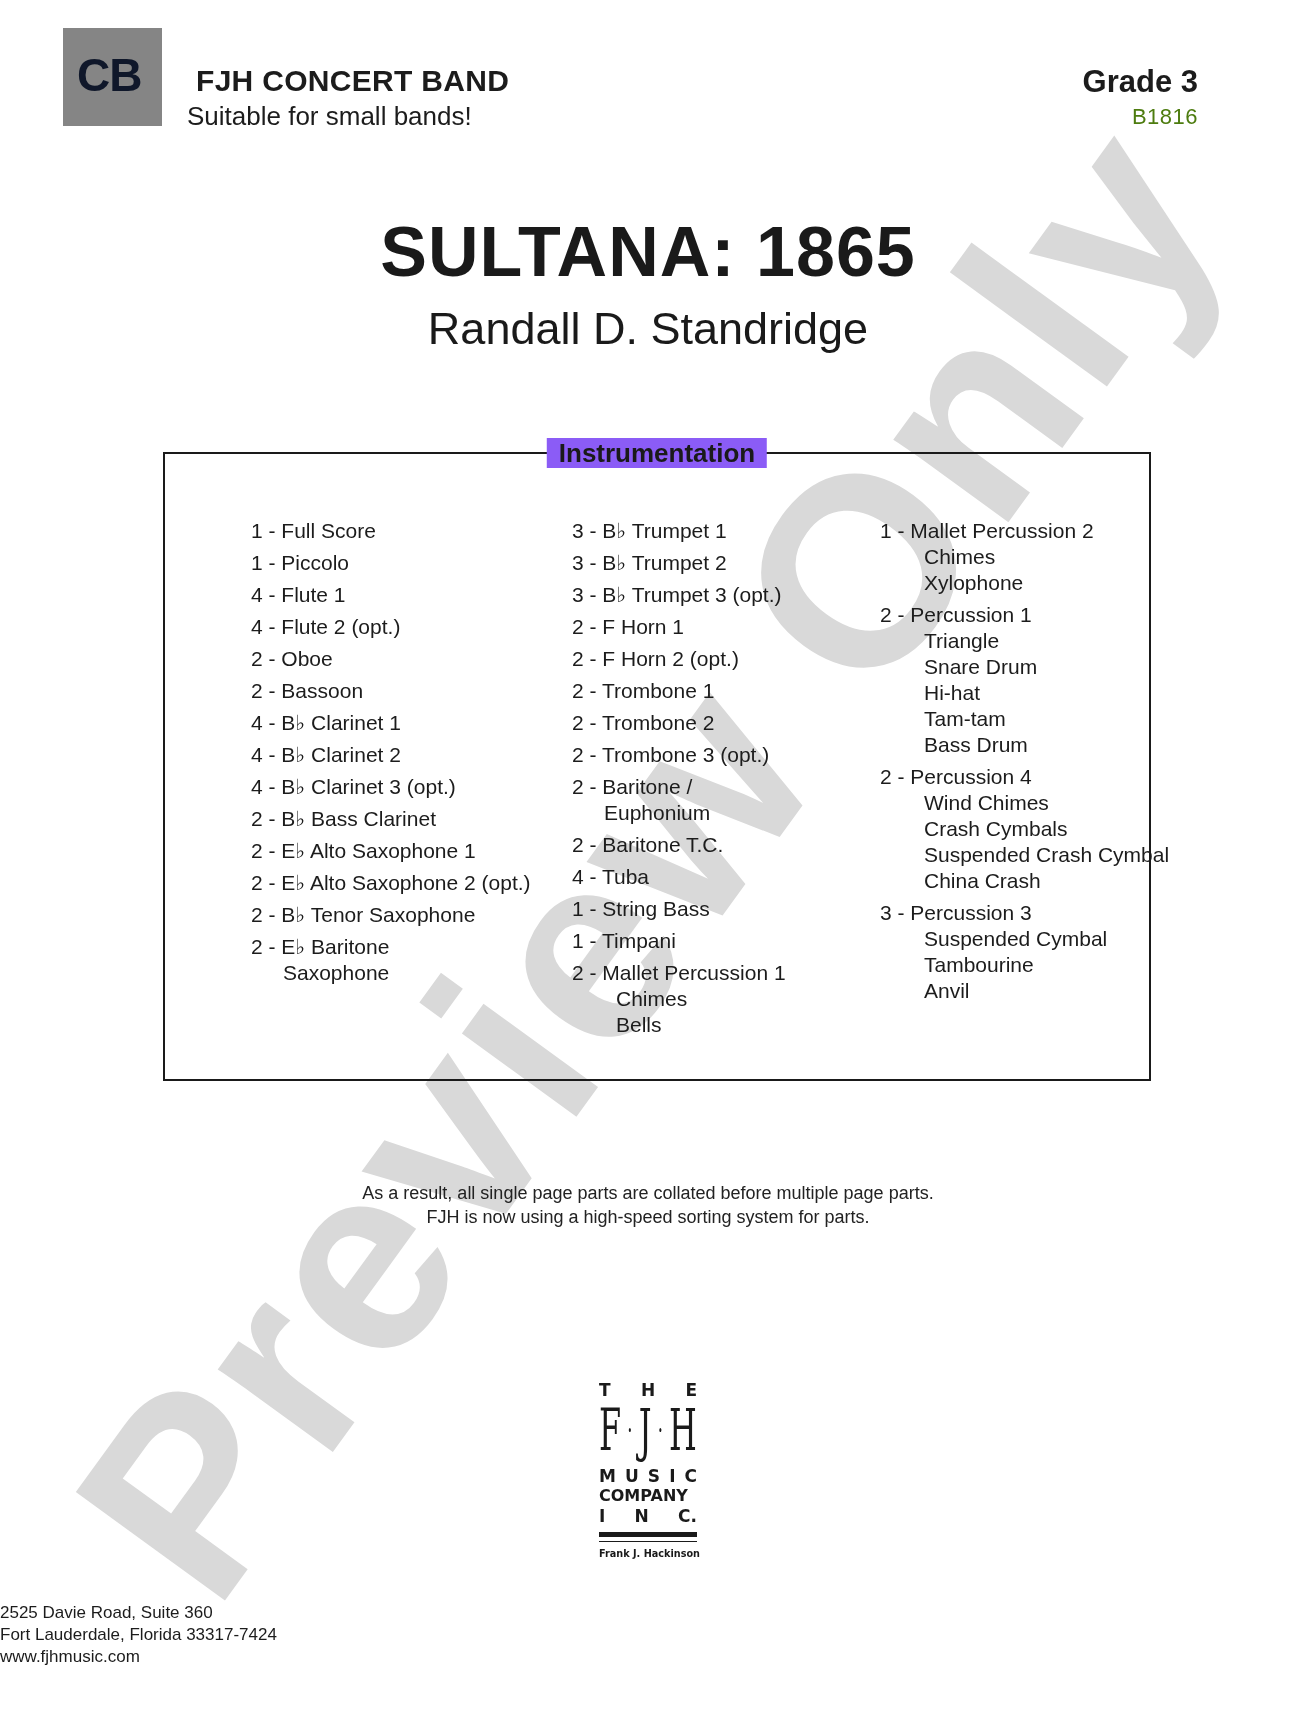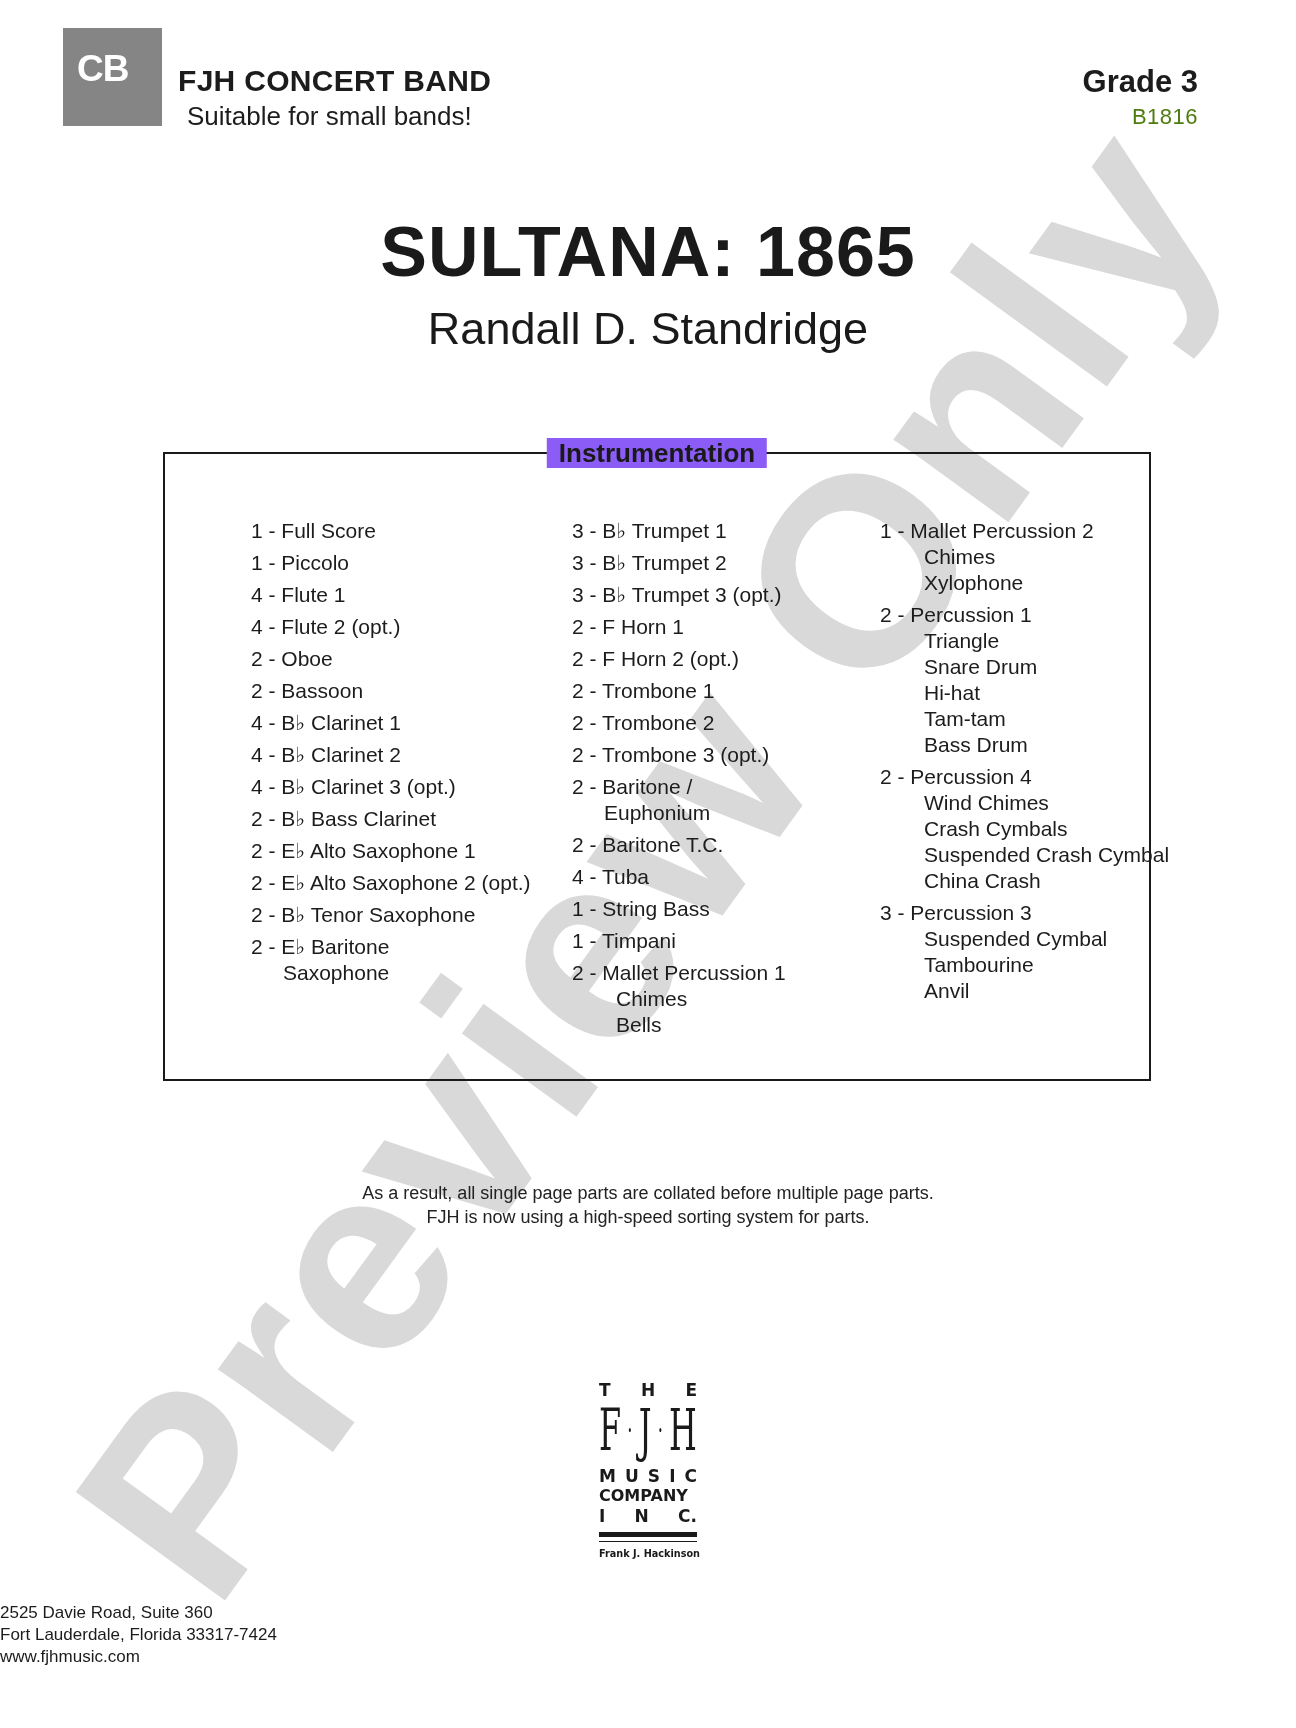--- a/index.html
+++ b/index.html
@@ -10,22 +10,22 @@
       position: absolute; left: 648px; top: 860px;
       transform: translate(-50%, -50%) rotate(-54deg);
       font-family: "Liberation Sans", sans-serif; font-weight: bold;
       font-size: 268px; color: #d9d9d9; white-space: nowrap;
       letter-spacing: 4px; z-index: 0; line-height: 1;
     }
     .layer { position: absolute; inset: 0; z-index: 1; }
 
     
     .cb-box { position: absolute; left: 63px; top: 28px; width: 99px; height: 98px; background: #858585; }
-    .cb-box span { position: absolute; left: 14px; top: 20px; font-family: "Liberation Sans", sans-serif; font-weight: bold; font-size: 37px; color: #ffffff; letter-spacing: -1px; }
-    .series { position: absolute; left: 178px; top: 64px; font-family: "Liberation Sans", sans-serif; font-weight: bold; font-size: 30px; color: #1c1c1c; letter-spacing: 0.3px; }
+    .cb-box span { position: absolute; left: 14px; top: 20px; font-family: "Liberation Sans", sans-serif; font-weight: bold; font-size: 46px; color: #0f172a; letter-spacing: -1px; }
+    .series { position: absolute; left: 196px; top: 64px; font-family: "Liberation Sans", sans-serif; font-weight: bold; font-size: 30px; color: #1c1c1c; letter-spacing: 0.3px; }
     .tagline { position: absolute; left: 187px; top: 101px; font-family: "Liberation Sans", sans-serif; font-size: 26px; color: #1c1c1c; }
     .grade { position: absolute; right: 98px; top: 64px; font-family: "Liberation Sans", sans-serif; font-weight: bold; font-size: 31px; color: #1c1c1c; text-align: right; }
     .code { position: absolute; right: 98px; top: 104px; font-family: "Liberation Sans", sans-serif; font-size: 22px; color: #4d7c0f; text-align: center; letter-spacing: 0.5px; }
 
     
     .title { position: absolute; left: 0; width: 1296px; top: 212px; text-align: center; font-family: "Liberation Sans", sans-serif; font-weight: bold; font-size: 70px; color: #1a1a1a; letter-spacing: 1px; }
     .composer { position: absolute; left: 0; width: 1296px; top: 303px; text-align: center; font-family: "Liberation Sans", sans-serif; font-size: 45px; color: #1a1a1a; }
 
     
     .inst-box { position: absolute; left: 163px; top: 452px; width: 984px; height: 625px; border: 2px solid #1a1a1a; }

